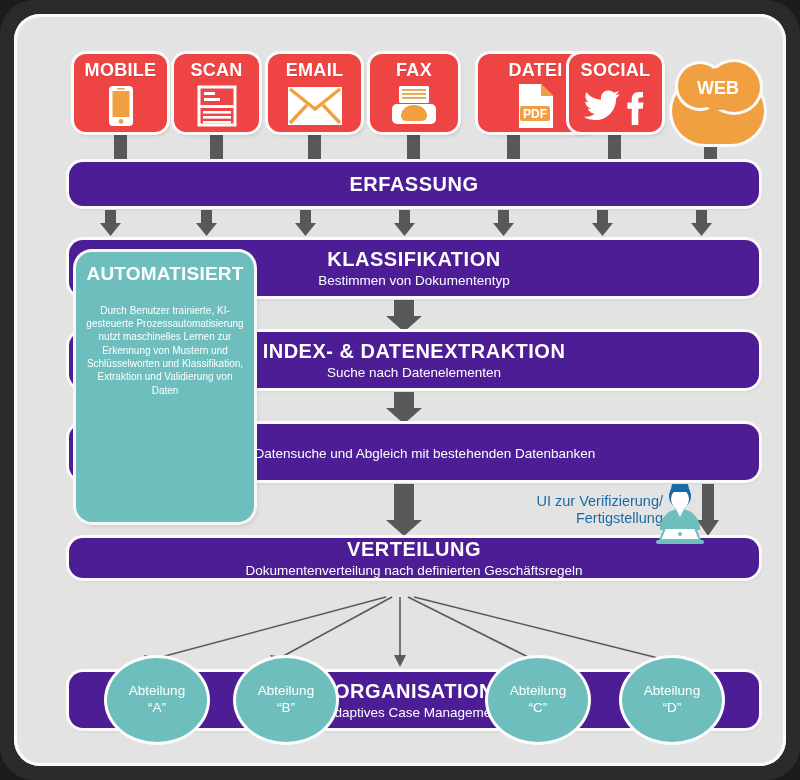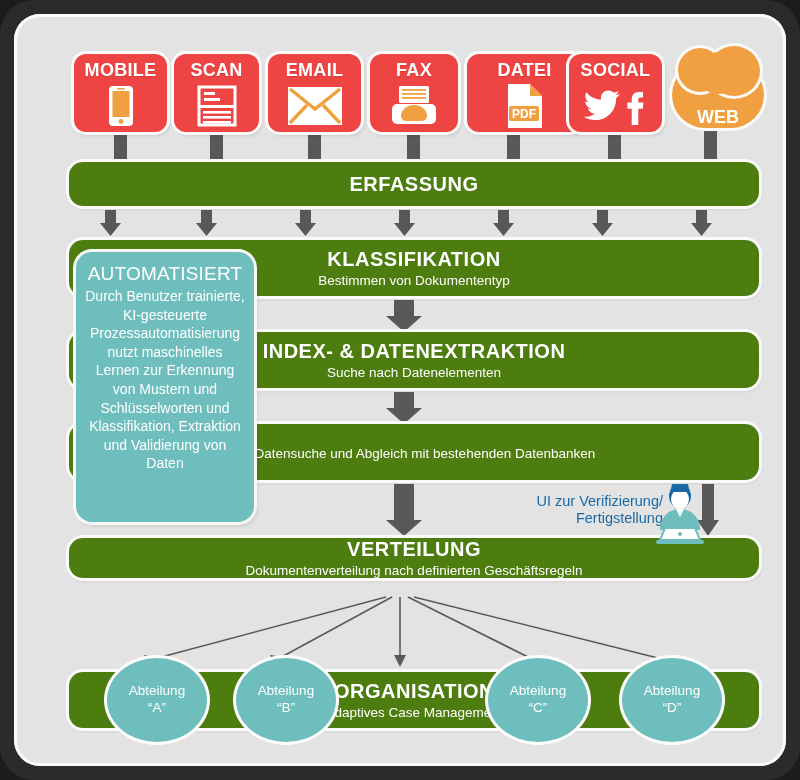--- a/index.html
+++ b/index.html
@@ -26,59 +26,59 @@
     box-shadow:0 0 0 3px #fafafa, 2px 3px 4px rgba(0,0,0,.18);
     display:flex;flex-direction:column;align-items:center;
   }
   .src .lbl{
     color:#fff;font-weight:bold;font-size:18px;letter-spacing:.3px;
     margin-top:7px;line-height:1;text-shadow:0 1px 1px rgba(0,0,0,.12);
   }
   .src .ico{flex:1;display:flex;align-items:center;justify-content:center;width:100%;}
   .src .ico svg{display:block;}
   .cloud{
-    position:absolute;top:48px;width:92px;height:66px;
+    position:absolute;top:64px;width:92px;height:66px;
     background:#f0a040;border-radius:34px;
     box-shadow:0 0 0 3px #fafafa;
-    display:flex;align-items:flex-end;justify-content:center;
+    display:flex;align-items:flex-start;justify-content:center;
   }
   .cloud:before,.cloud:after{
     content:"";position:absolute;background:#f0a040;border-radius:50%;
     box-shadow:0 0 0 3px #fafafa;
   }
   .cloud:before{width:44px;height:44px;left:6px;top:-14px;}
   .cloud:after{width:52px;height:50px;right:4px;top:-16px;}
   .cloud .lbl{
     position:relative;z-index:5;color:#fff;font-weight:bold;font-size:18px;
   }
   .cloudmid{
     position:absolute;width:44px;height:42px;background:#f0a040;border-radius:50%;
     left:24px;top:-10px;z-index:3;
   }
   .stem{position:absolute;width:13px;background:#58585a;}
   
   .bar{
     position:absolute;left:55px;width:690px;
-    background:#4d7c0f;border-radius:14px;
+    background:#4c1d95;border-radius:14px;
     box-shadow:0 0 0 3px #fafafa, 1px 2px 4px rgba(0,0,0,.18);
     color:#fff;text-align:center;
     display:flex;flex-direction:column;align-items:center;justify-content:center;
   }
   .bar .t{font-weight:bold;font-size:20px;letter-spacing:.5px;line-height:1.1;}
   .bar .s{font-size:13.5px;margin-top:3px;line-height:1.15;}
   
   .auto{
     position:absolute;left:62px;top:238px;width:178px;height:270px;
     background:#6fbebe;border-radius:16px;
     box-shadow:0 0 0 3px #f7f7f7, 2px 3px 5px rgba(0,0,0,.18);
     color:#fff;text-align:center;padding:12px 9px 10px;box-sizing:border-box;
     z-index:30;
   }
-  .auto .h{font-weight:normal;font-size:19px;letter-spacing:.2px;line-height:1.1;}
-  .auto .b{font-size:14px;line-height:1.33;margin-top:2px;}
+  .auto .h{font-weight:bold;font-size:19px;letter-spacing:.2px;line-height:1.1;}
+  .auto .b{font-size:10px;line-height:1.33;margin-top:19px;}
   
   .uiver{
     position:absolute;right:123px;top:479px;width:150px;
     color:#1a6aa5;font-size:14.5px;line-height:1.2;text-align:right;
     z-index:20;
   }
   .person{position:absolute;right:78px;top:470px;width:56px;height:62px;z-index:20;}
   
   .dept{
     position:absolute;width:100px;height:84px;border-radius:50%;
@@ -148,21 +148,21 @@
         <rect x="10" y="1" width="30" height="17" rx="1.5" fill="#fff"></rect>
         <rect x="13" y="4" width="24" height="1.8" fill="#f0a040"></rect>
             <rect x="13" y="8" width="24" height="1.8" fill="#f0a040"></rect>
             <rect x="13" y="12" width="24" height="1.8" fill="#f0a040"></rect>
         <rect x="3" y="19" width="44" height="20" rx="5" fill="#fff"></rect>
         <path d="M12 31 a13 11 0 0 1 26 0 a5 5 0 0 1 -5 5 h-16 a5 5 0 0 1 -5 -5" fill="#f0a040"></path>
       </svg>
     </div>
   </div>
 
-  <div class="src" style="left:453px;width:115px;">
+  <div class="src" style="left:464px;width:115px;">
     <div class="lbl">DATEI</div>
     <div class="ico">
       <svg width="40" height="46" viewBox="0 0 40 46">
         <path d="M3 1 h22 l12 12 v32 h-34 z" fill="#fff"></path>
         <path d="M25 1 v12 h12 z" fill="#f0a040"></path>
         <rect x="4" y="23" width="30" height="15" rx="2" fill="#f0a040"></rect>
         <text x="19" y="35" font-family="Liberation Sans, sans-serif" font-size="12" font-weight="bold" fill="#fff" text-anchor="middle">PDF</text>
       </svg>
     </div>
   </div>

